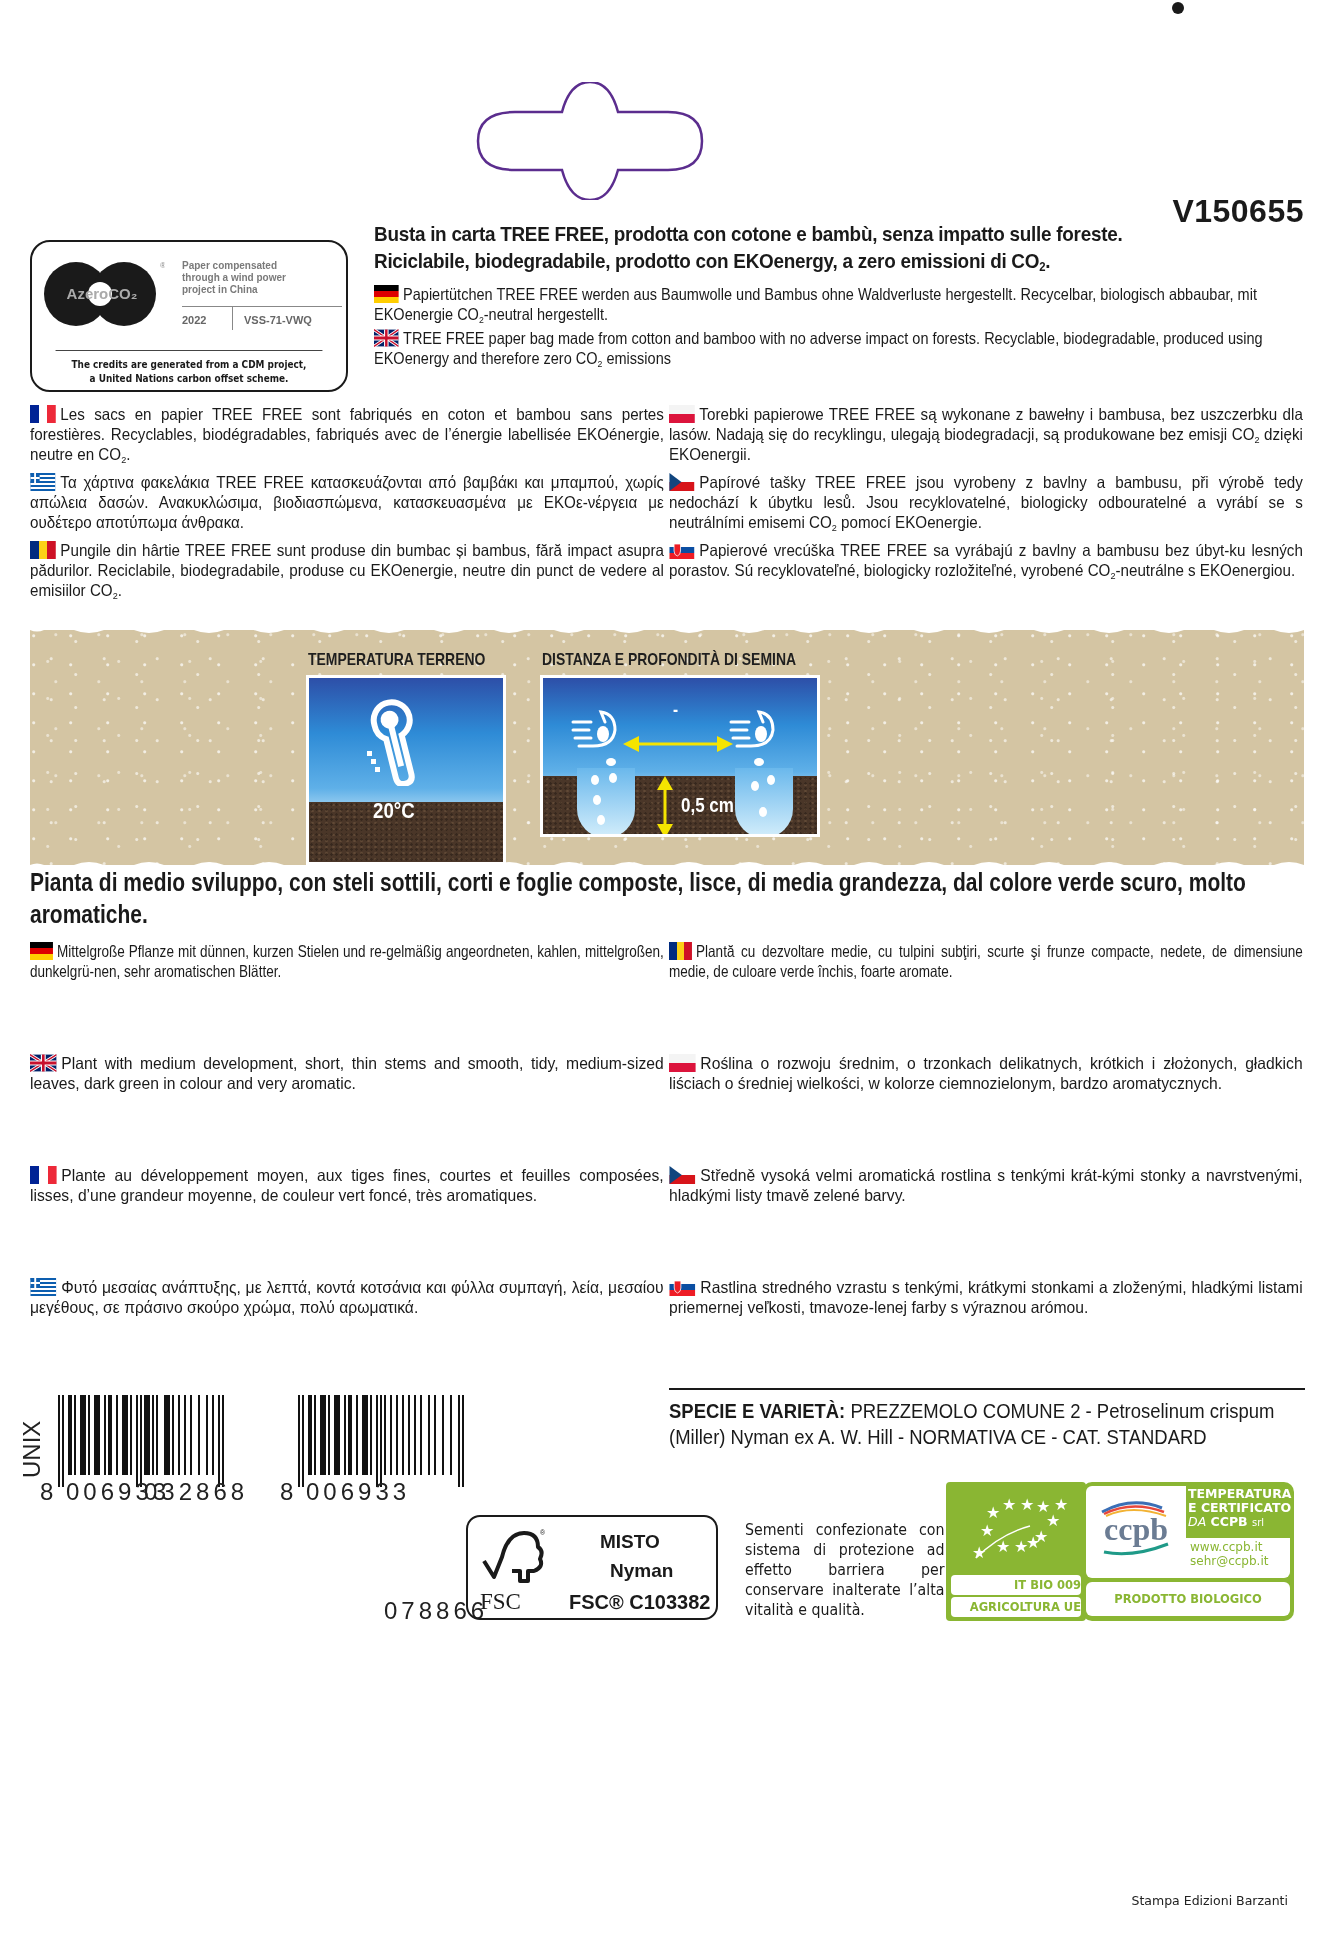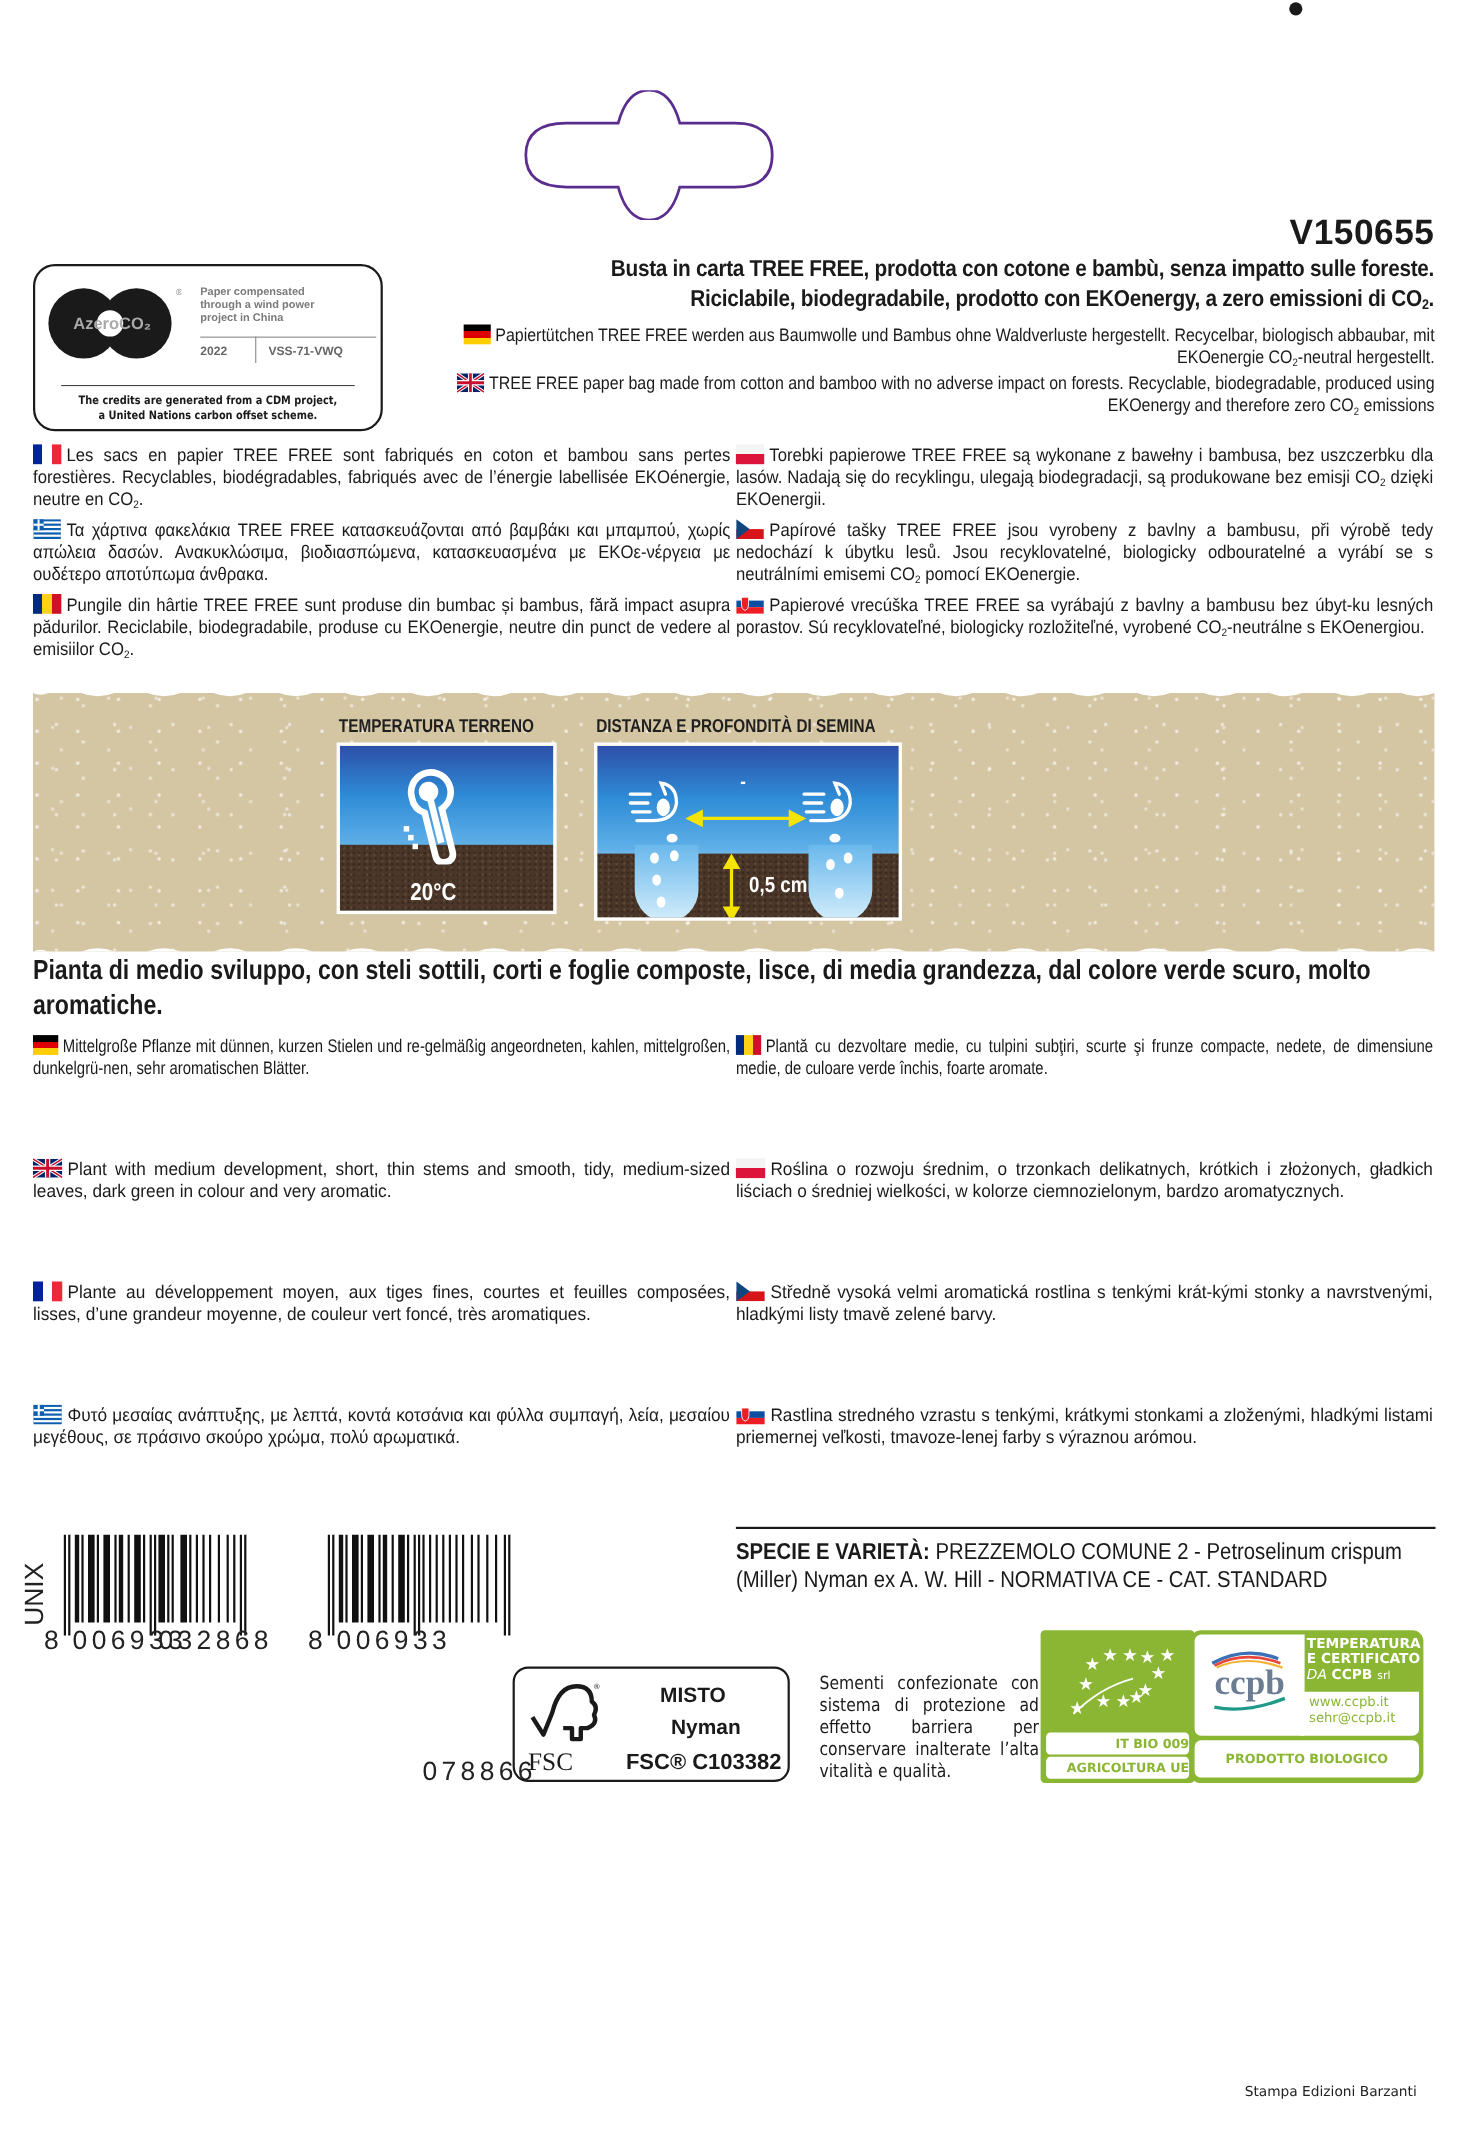--- a/index.html
+++ b/index.html
@@ -22,21 +22,21 @@
   .azero-logo { position: absolute; left: 8px; top: 18px; width: 125px; height: 68px; }
   .azero-info { position: absolute; left: 150px; top: 18px; width: 160px; font-size: 10px; color: #7a7a7a; font-weight: bold; line-height: 12px; }
   .azero-info .line { display: block; }
   .azero-sep { position: absolute; left: 150px; top: 64px; width: 160px; border-top: 1px solid #888; }
   .azero-year { position: absolute; left: 150px; top: 72px; font-size: 11px; color: #666; font-weight: bold; }
   .azero-vbar { position: absolute; left: 200px; top: 64px; height: 24px; border-left: 1px solid #888; }
   .azero-serial { position: absolute; left: 212px; top: 72px; font-size: 11px; color: #666; font-weight: bold; }
   .azero-foot { position: absolute; left: 0; top: 108px; width: 100%; height: 44px; border-top: 1px solid #444; font-size: 10.5px; font-weight: bold; text-align: center; line-height: 14px; padding-top: 6px; font-family: "DejaVu Sans", sans-serif; transform: scaleX(0.85); transform-origin: center; }
 
   
-  .intro { left: 374px; top: 231px; width: 930px; text-align: right; }
+  .intro { left: 374px; top: 220px; width: 930px; }
   .intro-bold { font-size: 21px; font-weight: bold; line-height: 27px; letter-spacing: -0.3px; transform: scaleX(0.9); transform-origin: left; width: 1033px; }
   .para { font-size: 16.5px; line-height: 20px; }
   .flag { display: inline-block; width: 28px; height: 18px; vertical-align: -3px; margin-right: 5px; position: relative; overflow: hidden; }
 
   .intro-para { margin-top: 10px; transform: scaleX(0.88); transform-origin: left; width: 1057px; }
 
   .col { width: 634px; }
   .col.left { left: 30px; }
   .col.right { left: 669px; }
   .col .para { text-align: justify; margin-bottom: 8px; }
@@ -211,21 +211,21 @@
 <div class="abs band">
   <div class="band-texture"></div>
   <svg class="band-wave-top" viewBox="0 0 1274 14" preserveAspectRatio="none">
     <path d="M0 0 H1274 V6 Q1259 12 1244 6 Q1229 0 1214 6 Q1199 12 1184 6 Q1169 0 1154 6 Q1139 12 1124 6 Q1109 0 1094 6 Q1079 12 1064 6 Q1049 0 1034 6 Q1019 12 1004 6 Q989 0 974 6 Q959 12 944 6 Q929 0 914 6 Q899 12 884 6 Q869 0 854 6 Q839 12 824 6 Q809 0 794 6 Q779 12 764 6 Q749 0 734 6 Q719 12 704 6 Q689 0 674 6 Q659 12 644 6 Q629 0 614 6 Q599 12 584 6 Q569 0 554 6 Q539 12 524 6 Q509 0 494 6 Q479 12 464 6 Q449 0 434 6 Q419 12 404 6 Q389 0 374 6 Q359 12 344 6 Q329 0 314 6 Q299 12 284 6 Q269 0 254 6 Q239 12 224 6 Q209 0 194 6 Q179 12 164 6 Q149 0 134 6 Q119 12 104 6 Q89 0 74 6 Q59 12 44 6 Q29 0 14 6 Q7 9 0 6 Z" fill="#fff"></path>
   </svg>
   <svg class="band-wave-bot" viewBox="0 0 1274 14" preserveAspectRatio="none">
     <path d="M0 14 H1274 V8 Q1259 2 1244 8 Q1229 14 1214 8 Q1199 2 1184 8 Q1169 14 1154 8 Q1139 2 1124 8 Q1109 14 1094 8 Q1079 2 1064 8 Q1049 14 1034 8 Q1019 2 1004 8 Q989 14 974 8 Q959 2 944 8 Q929 14 914 8 Q899 2 884 8 Q869 14 854 8 Q839 2 824 8 Q809 14 794 8 Q779 2 764 8 Q749 14 734 8 Q719 2 704 8 Q689 14 674 8 Q659 2 644 8 Q629 14 614 8 Q599 2 584 8 Q569 14 554 8 Q539 2 524 8 Q509 14 494 8 Q479 2 464 8 Q449 14 434 8 Q419 2 404 8 Q389 14 374 8 Q359 2 344 8 Q329 14 314 8 Q299 2 284 8 Q269 14 254 8 Q239 2 224 8 Q209 14 194 8 Q179 2 164 8 Q149 14 134 8 Q119 2 104 8 Q89 14 74 8 Q59 2 44 8 Q29 14 14 8 Q7 5 0 8 Z" fill="#fff"></path>
   </svg>
 
   <div class="panel-title" style="left:278px; top:20px;">TEMPERATURA TERRENO</div>
-  <div class="panel" style="left:276px; top:45px; width:200px; height:156px;">
+  <div class="panel" style="left:276px; top:45px; width:200px; height:190px;">
     <div class="sky"></div>
     <div class="soil" style="height:60px;"></div>
     <svg style="position:absolute; left:50px; top:18px; width:80px; height:90px;" viewBox="0 0 80 90">
       <g transform="rotate(-14 40 45)">
         <path d="M20 24 A18 18 0 1 1 44 40 L44 80 Q44 88 36 88 Q28 88 28 80 L28 40 A18 18 0 0 1 20 24Z" fill="none" stroke="#fff" stroke-width="6"></path>
         <circle cx="36" cy="22" r="9" fill="#fff"></circle>
         <rect x="33" y="28" width="6" height="42" fill="#fff"></rect>
       </g>
       <rect x="8" y="55" width="5" height="5" fill="#fff"></rect>
       <rect x="12" y="63" width="5" height="5" fill="#fff"></rect>

